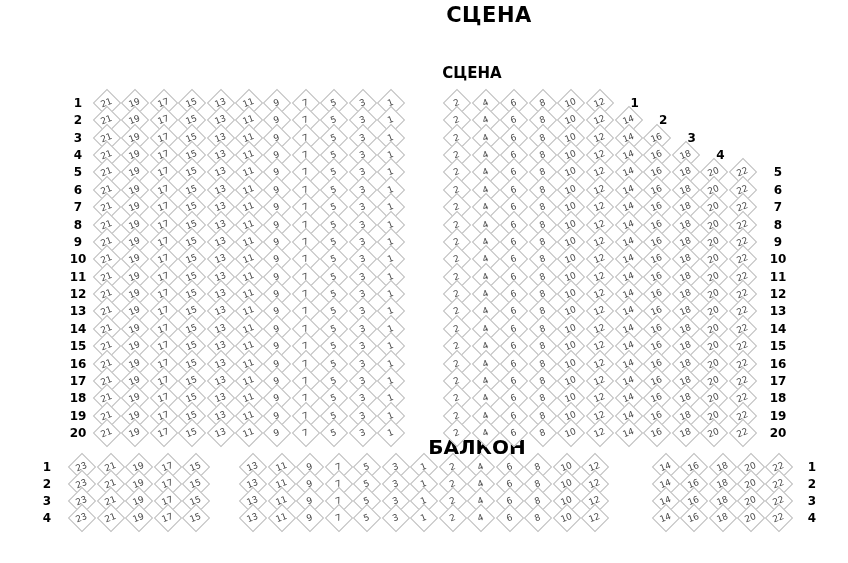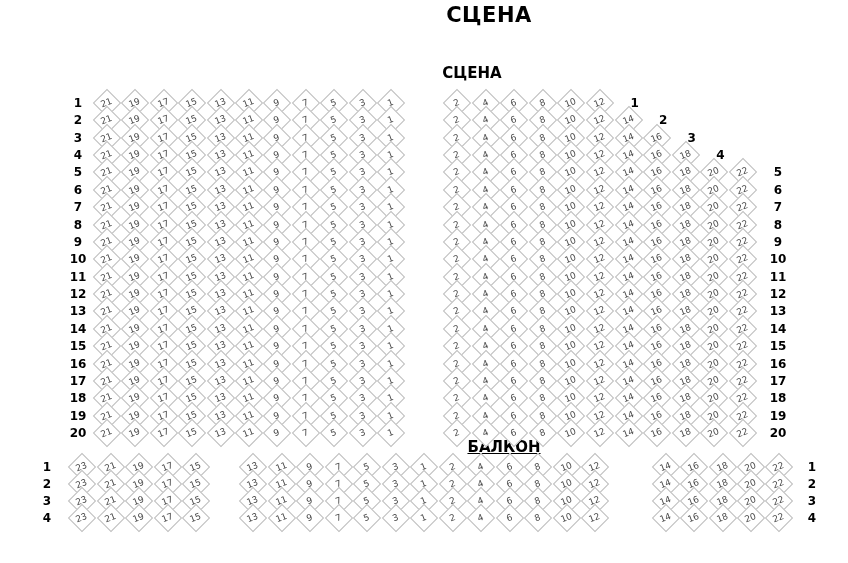--- a/index.html
+++ b/index.html
@@ -7,21 +7,21 @@
   .canvas {
     position:relative; width:848px; height:563px;
     background:#ffffff; overflow:hidden;
   }
   .title {
     position:absolute; transform:translate(-50%,-50%);
     font-weight:bold; color:#000; white-space:nowrap;
   }
   .stage-title   { left:489px; top:15px;  font-size:21px; letter-spacing:0.5px; }
   .parterre-title{ left:472px; top:73px;  font-size:15px; }
-  .balcony-title { left:504px; top:447px; font-size:15px;text-decoration:underline; }
+  .balcony-title { left:477px; top:447px; font-size:20px; }
   #seatmap { position:absolute; left:0; top:0; width:848px; height:563px; }
   .seat {
     position:absolute; width:20px; height:20px;
     background:#ffffff; border:1px solid #bdbdbd;
     transform:rotate(45deg);
     display:flex; align-items:center; justify-content:center;
   }
   .seat-num {
     transform:rotate(-65deg);
     font-size:9px; color:#4a4a4a; line-height:1; white-space:nowrap;

